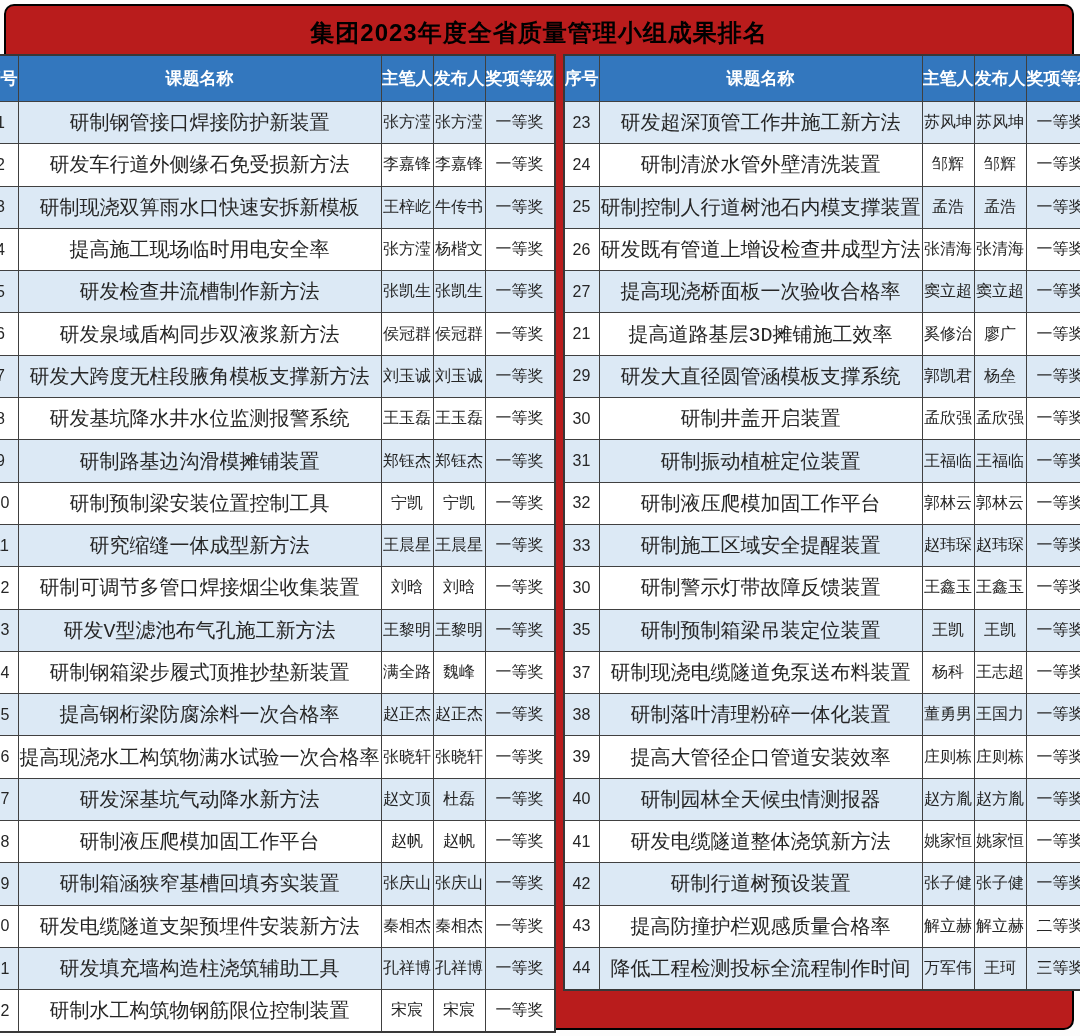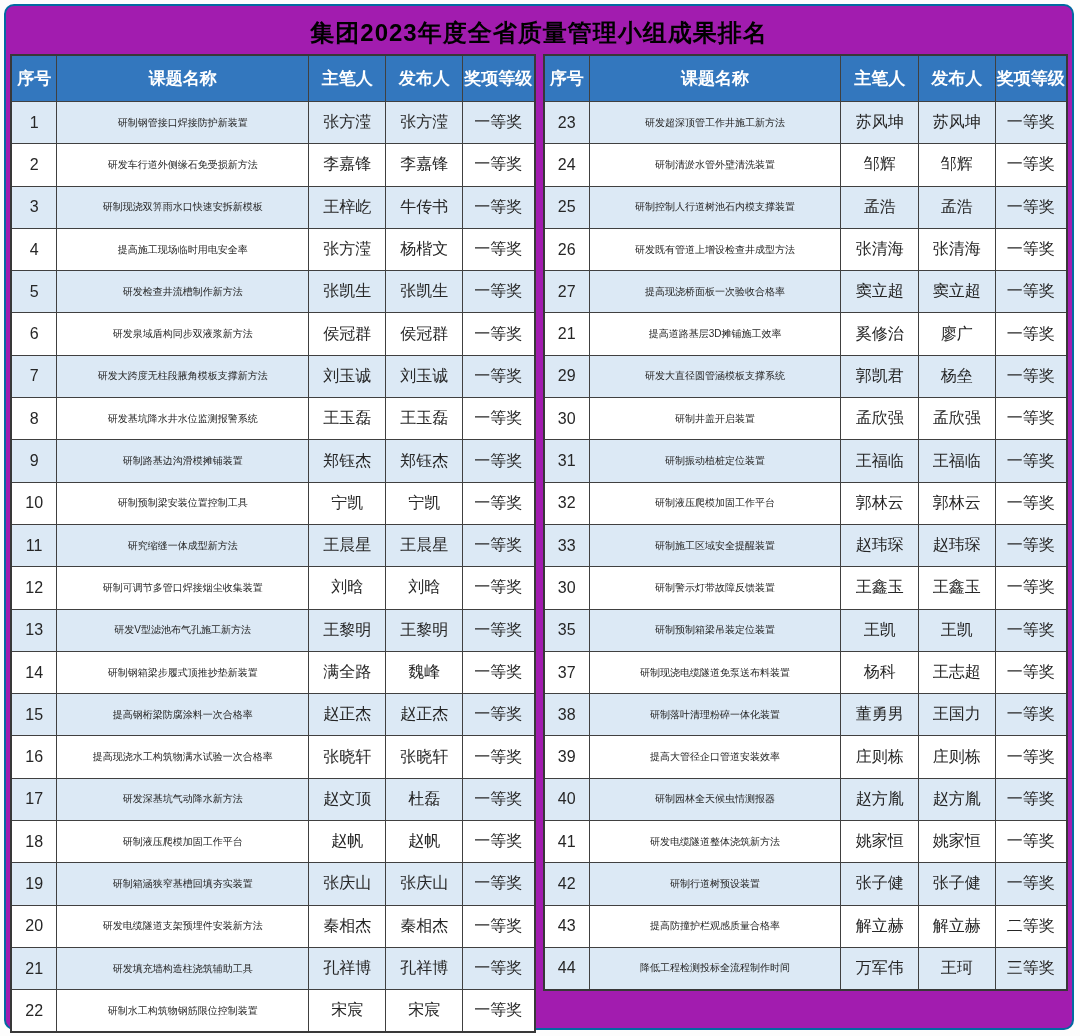--- a/index.html
+++ b/index.html
@@ -7,23 +7,23 @@
     width: 1080px; height: 1036px;
     background: #fdfdfd;
     font-family: "Liberation Sans", "DejaVu Sans", sans-serif;
     position: relative;
     overflow: hidden;
   }
   .frame {
     position: absolute; left: 4px; top: 4px;
     width: 1070px; height: 1026px;
     box-sizing: border-box;
-    border: 2px solid #0369a1;
+    border: 2px solid #000000;
     border-radius: 10px;
-    background: #a21caf;
+    background: #b91c1c;
     padding: 5px 4px 0 4px;
   }
   .title {
     height: 43px; line-height: 43px;
     text-align: center;
     font-size: 24px; font-weight: bold;
     color: #000000;
     letter-spacing: 1px;
   }
   .tables { display: flex; justify-content: center; align-items: flex-start; }
@@ -50,21 +50,21 @@
   td {
     height: 42.3px;
     border: 1px solid #404040;
     font-size: 16px;
     color: var(--text, #262626);
     text-align: center;
     padding: 0 1px;
     white-space: nowrap; overflow: hidden;
     box-sizing: border-box;
   }
-  td:nth-child(2) { font-size: 10px; }
+  td:nth-child(2) { font-size: 20px; font-family: Liberation Mono, monospace; }
   tbody tr:nth-child(odd) td { background: var(--row-alt-bg, #DCE9F5); }
   tbody tr:nth-child(even) td { background: var(--row-bg, #ffffff); }
 </style>
 </head>
 <body>
 
 <div class="frame">
   <div class="title">集团2023年度全省质量管理小组成果排名</div>
   <div class="tables">
 

